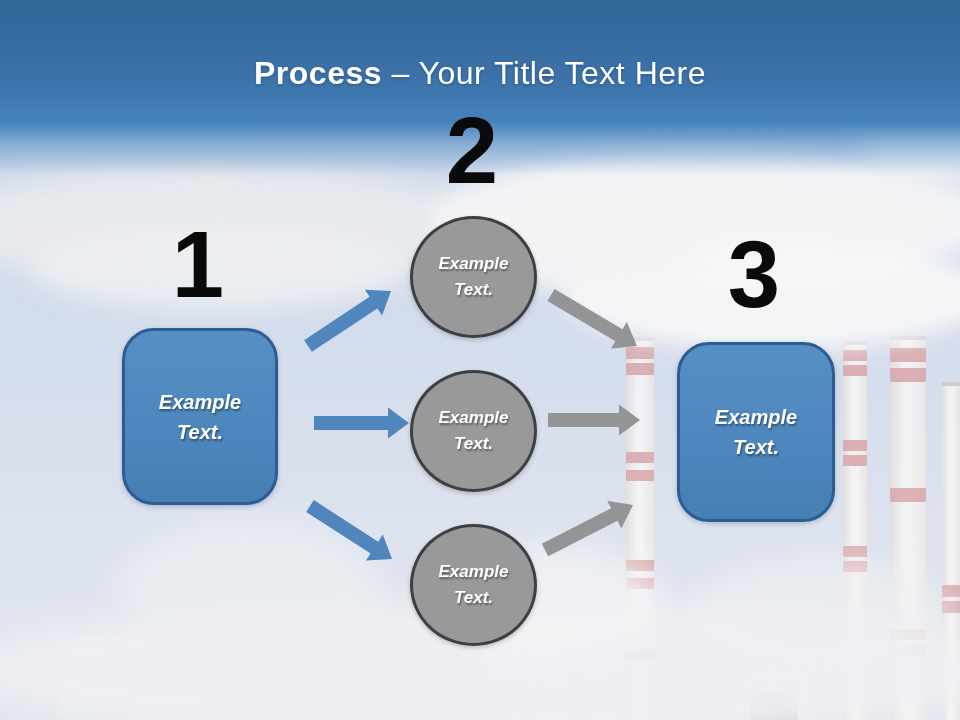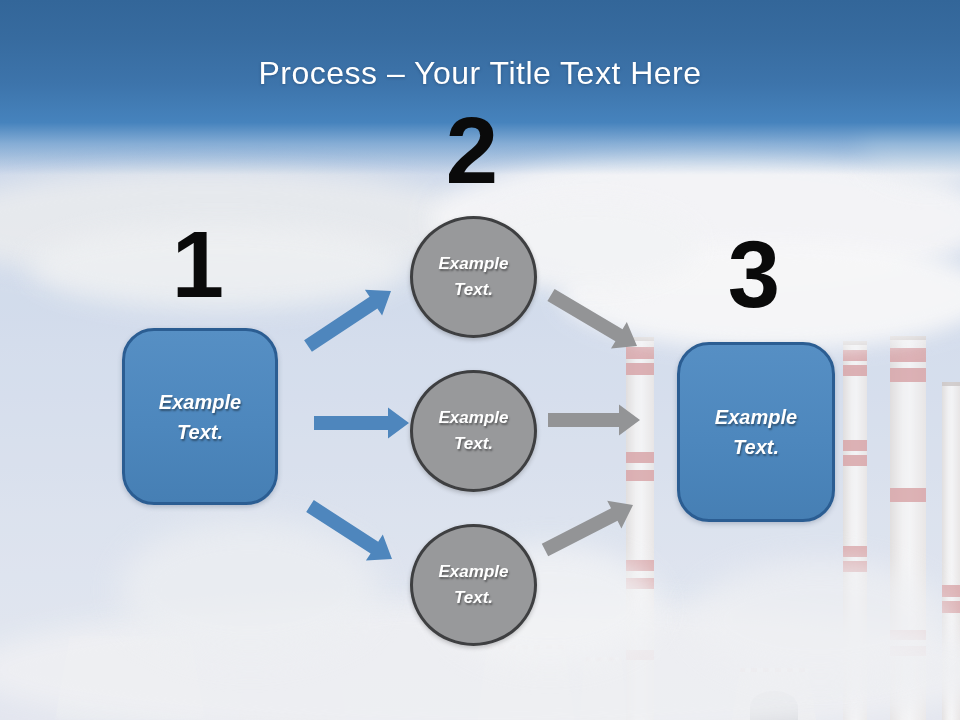--- a/index.html
+++ b/index.html
@@ -25,21 +25,21 @@
     position:absolute;left:0;top:0;width:100%;height:175px;z-index:4;
     background:linear-gradient(180deg,
       #31629573 0%, #336699 0%, #376b9f 22%, #3d74ab 48%, #4683bd 70%,
       rgba(74,137,196,0.55) 82%, rgba(130,170,210,0) 100%);
   }
   .title{
     position:absolute;left:0;top:55px;width:100%;text-align:center;z-index:5;
     color:#ffffff;font-size:32px;letter-spacing:.5px;
     text-shadow:0 1px 3px rgba(20,40,70,.35);
   }
-  .title .t-bold{font-weight:400;}
+  .title .t-bold{font-weight:700;}
   .title .t-rest{font-weight:400;}
   
   .num{
     position:absolute;width:130px;text-align:center;z-index:6;
     font-size:94px;font-weight:700;color:#0a0a0a;line-height:1;
   }
   .num1{left:133px;top:218px;}
   .num2{left:407px;top:104px;}
   .num3{left:689px;top:228px;}
   

